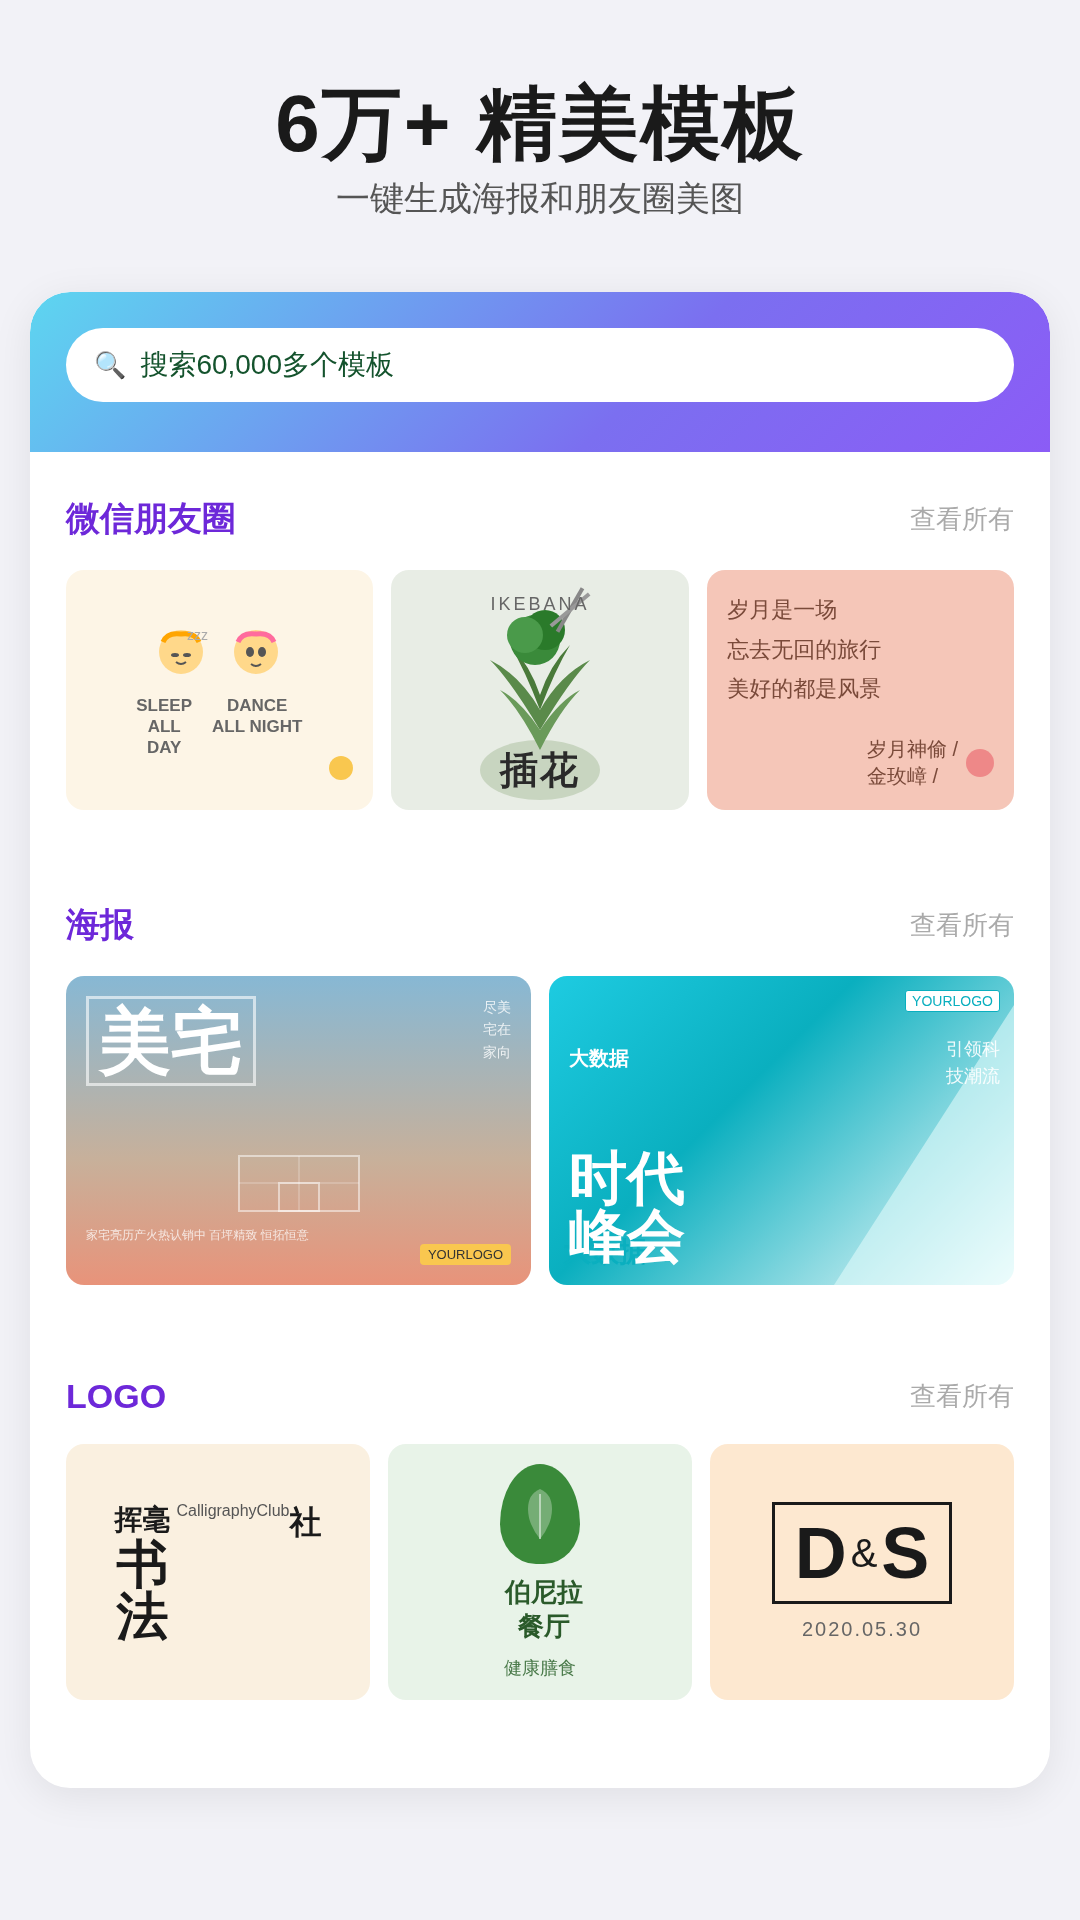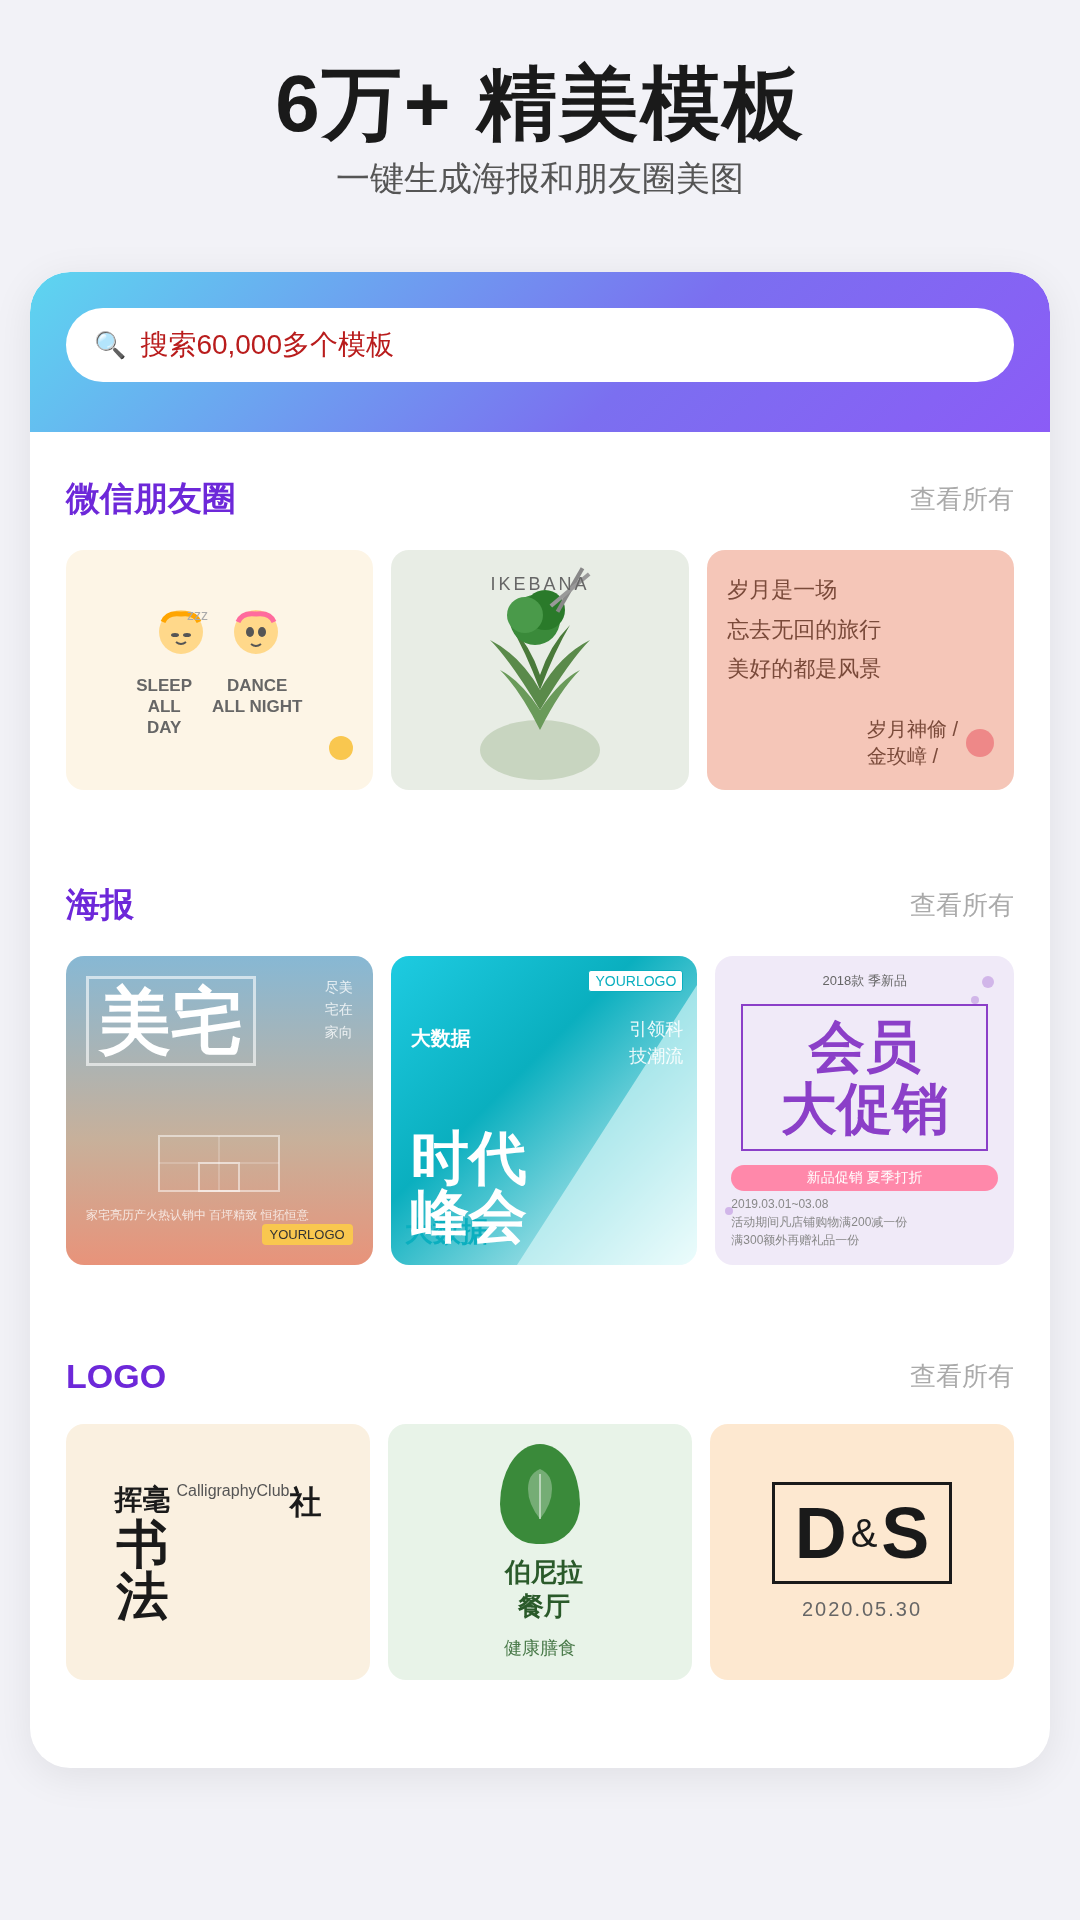--- a/index.html
+++ b/index.html
@@ -7,21 +7,21 @@
     body {
       width: 1080px;
       min-height: 1920px;
       background: #f2f2f7;
       font-family: -apple-system, 'PingFang SC', 'Microsoft YaHei', sans-serif;
       overflow-x: hidden;
     }
 
     .hero-section {
       text-align: center;
-      padding: 60px 40px 40px;
+      padding: 80px 40px 40px;
       background: #f2f2f7;
     }
     .hero-title {
       font-size: 80px;
       font-weight: 900;
       color: #1a1a1a;
       line-height: 1.1;
       letter-spacing: 2px;
     }
     .hero-subtitle {
@@ -51,21 +51,21 @@
       display: flex;
       align-items: center;
       padding: 18px 28px;
       gap: 14px;
     }
     .search-icon-wrap {
       color: #999;
       font-size: 26px;
     }
     .search-placeholder {
-      color: #b91c1c;
+      color: #14532d;
       font-size: 28px;
     }
 
     .section {
       padding: 44px 36px 0;
     }
     .section-header {
       display: flex;
       justify-content: space-between;
       align-items: center;
@@ -447,20 +447,21 @@
             <circle cx="105" cy="60" r="20" fill="#2a7a2a"></circle>
             <circle cx="85" cy="65" r="18" fill="#4a9a4a"></circle>
 
             <g transform="translate(130,40) rotate(30)">
               <rect x="-2" y="-25" width="4" height="50" fill="#888"></rect>
               <rect x="-2" y="-25" width="4" height="50" fill="#999" transform="rotate(20,0,0)"></rect>
             </g>
           </svg>
         </div>
         <span class="ikebana-en">IKEBANA</span>
+        <span class="ikebana-text">插花</span>
       </div>
 
       <div class="card card-poem">
         <div class="poem-lines">
           <div>岁月是一场</div>
           <div>忘去无回的旅行</div>
           <div>美好的都是风景</div>
         </div>
         <div class="poem-footer">
           <div>
@@ -518,38 +519,20 @@
           <div>峰会</div>
         </div>
         <div style="position:absolute;right:14px;top:60px;font-size:18px;color:rgba(255,255,255,0.9);line-height:1.5;z-index:2;">
           <div>引领科</div>
           <div>技潮流</div>
         </div>
         <div class="bigdata-triangle"></div>
         <div class="bigdata-bottom">大数据</div>
       </div>
 
-      <div class="card card-member">
-        <div class="deco-dot" style="top:20px;right:20px;"></div>
-        <div class="deco-dot" style="top:40px;right:35px;width:8px;height:8px;"></div>
-        <div class="deco-dot" style="bottom:50px;left:10px;width:8px;height:8px;"></div>
-        <div class="member-year">2018款 季新品</div>
-        <div style="border:2px solid #8b3fc8;margin:10px;padding:10px;">
-          <div class="member-title">
-            <div>会员</div>
-            <div>大促销</div>
-          </div>
-        </div>
-        <div class="member-promo">新品促销 夏季打折</div>
-        <div class="member-details">
-          <div>2019.03.01~03.08</div>
-          <div>活动期间凡店铺购物满200减一份</div>
-          <div>满300额外再赠礼品一份</div>
-        </div>
-      </div>
 
     </div>
   </div>
 
   <div class="section-gap"></div>
 
   <div class="section">
     <div class="section-header">
       <span class="section-title">LOGO</span>
       <span class="section-more">查看所有</span>

